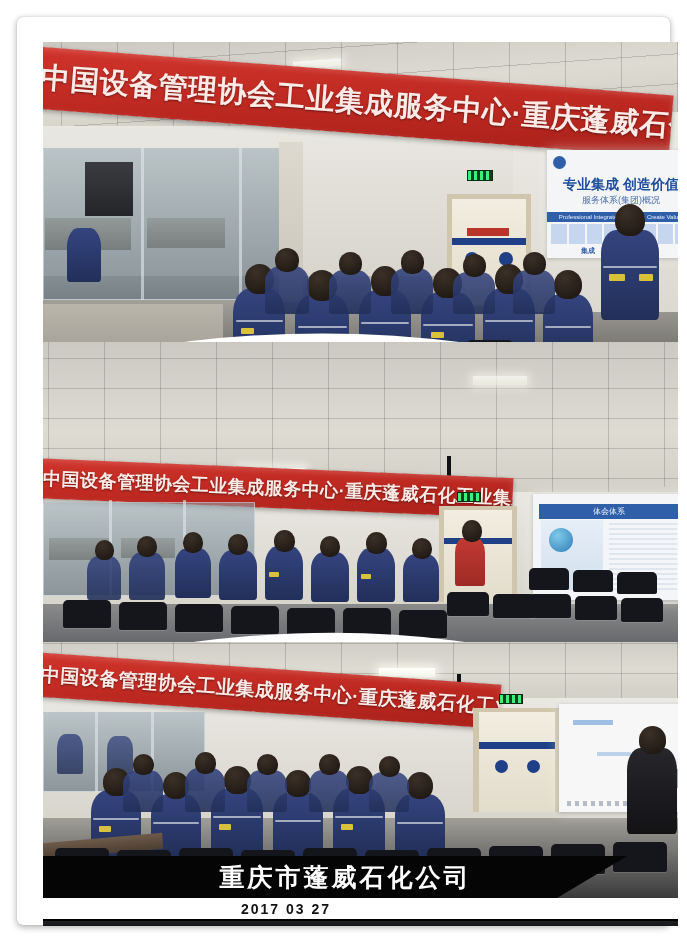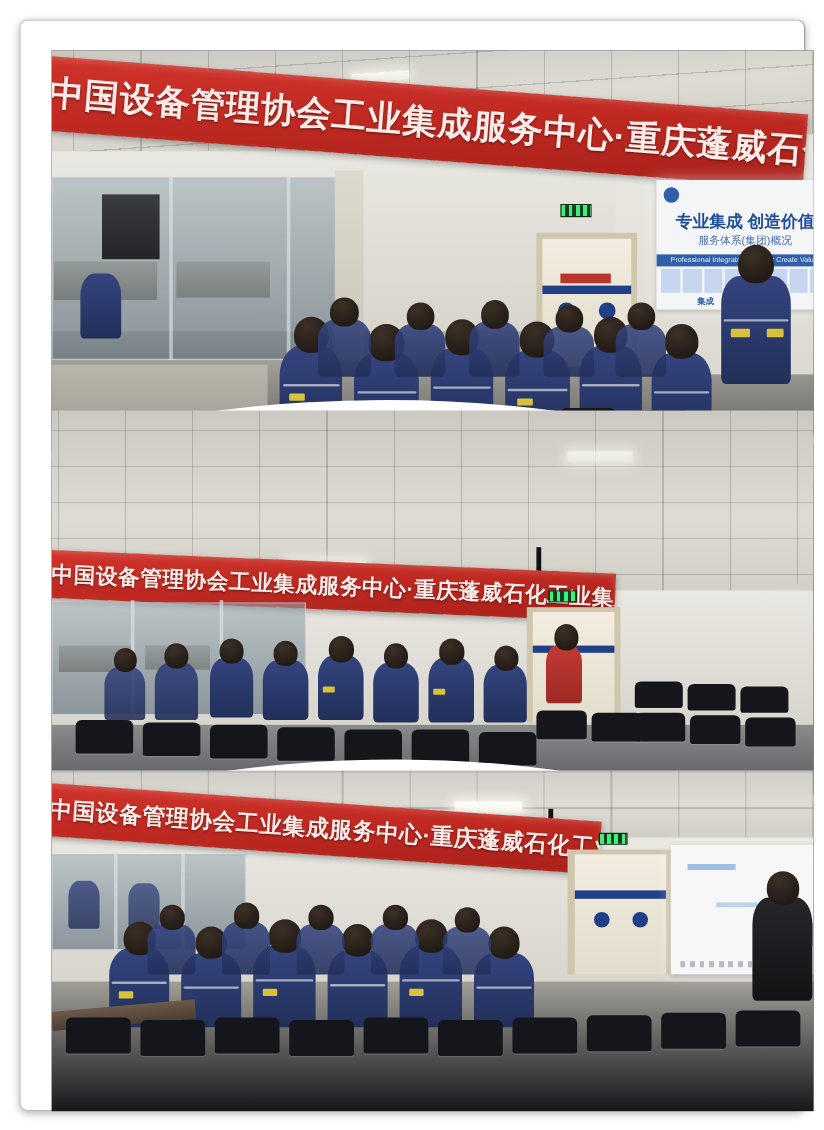--- a/index.html
+++ b/index.html
@@ -278,20 +278,26 @@
           <div class="doorglass" style="left:401px;top:168px;width:68px;height:92px;"></div>
           <div class="door-blue" style="left:401px;top:196px;width:68px;height:6px;"></div>
           <div class="door-blue" style="left:424px;top:212px;width:12px;height:12px;border-radius:50%;"></div>
           <div class="exitsign" style="left:414px;top:150px;width:22px;height:8px;">
               <i></i>
             </div>
 
           <div style="position:absolute;left:412px;top:196px;width:30px;height:48px;background:linear-gradient(180deg,#c23a33,#9e2a25);border-radius:30% 30% 8% 8%;"></div>
           <div class="head" style="left:419px;top:178px;width:20px;height:22px;"></div>
 
+          <div class="screen" style="left:490px;top:152px;width:152px;height:106px;">
+            <div class="scr-band" style="position:absolute;left:6px;top:10px;width:140px;font-size:8px;padding:2px 0;">体会体系</div>
+            <div style="position:absolute;left:8px;top:26px;width:62px;height:70px;background:linear-gradient(180deg,#e6eef7,#d3e0ef);"></div>
+            <div style="position:absolute;left:76px;top:26px;width:68px;height:70px;background:repeating-linear-gradient(0deg,#dfe6ee 0 2px,#f4f6f9 2px 5px);"></div>
+            <div style="position:absolute;left:16px;top:34px;width:24px;height:24px;border-radius:50%;background:radial-gradient(circle at 36% 32%,#7fc9e8,#2f7fb8);"></div>
+          </div>
 
           <div>
             <div class="body-blue" style="left:132px;top:206px;width:36px;height:50px;"></div>
             <div class="head" style="left:140px;top:190px;width:20px;height:21px;"></div>
             <div class="body-blue" style="left:176px;top:208px;width:38px;height:50px;"></div>
             <div class="head" style="left:185px;top:192px;width:20px;height:21px;"></div>
             <div class="body-blue" style="left:222px;top:204px;width:38px;height:54px;"></div>
             <div class="head" style="left:231px;top:188px;width:21px;height:22px;"></div>
             <div class="patch" style="left:226px;top:230px;width:10px;height:5px;"></div>
             <div class="body-blue" style="left:268px;top:210px;width:38px;height:50px;"></div>
@@ -427,16 +433,25 @@
             <div class="chair" style="left:260px;top:206px;width:54px;height:30px;"></div>
             <div class="chair" style="left:322px;top:208px;width:54px;height:30px;"></div>
             <div class="chair" style="left:384px;top:206px;width:54px;height:30px;"></div>
             <div class="chair" style="left:446px;top:204px;width:54px;height:30px;"></div>
             <div class="chair" style="left:508px;top:202px;width:54px;height:30px;"></div>
             <div class="chair" style="left:570px;top:200px;width:54px;height:30px;"></div>
           </div>
         </div>
       </div>
 
+      <div class="capwrap">
+        <div class="capbar">
+          <div class="blk"></div>
+          <div class="captext">重庆市蓬威石化公司</div>
+        </div>
+        <div class="datebar-full"></div>
+        <div class="datetext">2017   03   27</div>
+        <div class="capline"></div>
+      </div>
 
     </div>
   </div>
 </div>
 
 </body></html>

